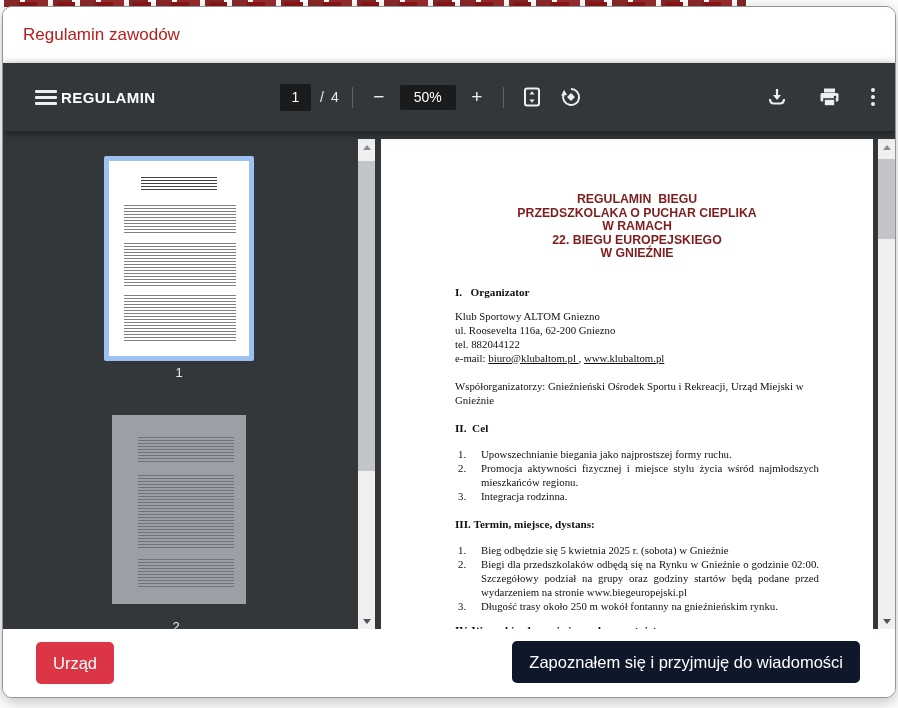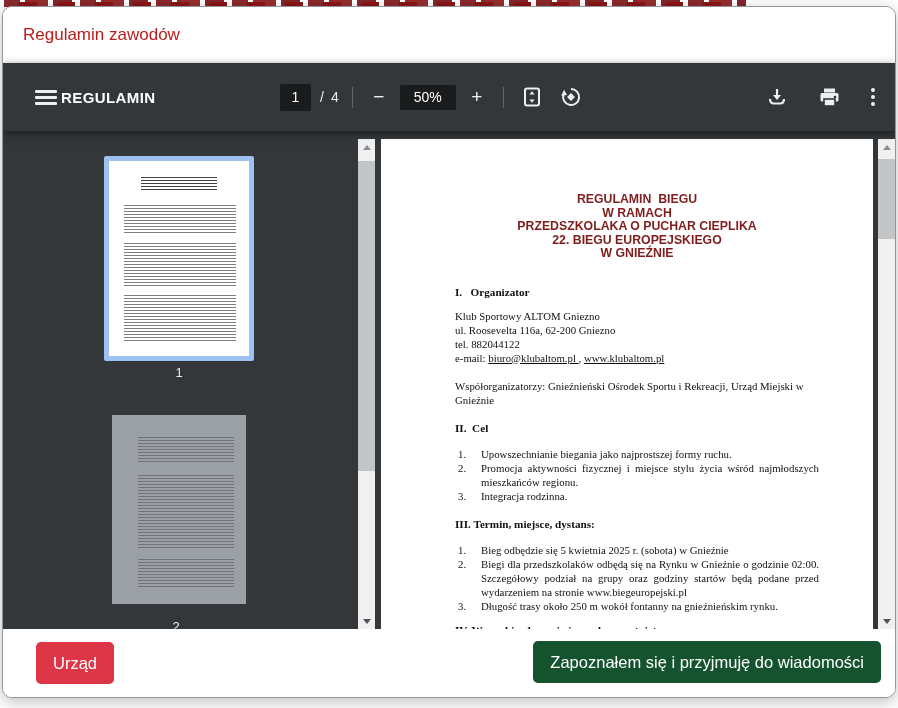--- a/index.html
+++ b/index.html
@@ -91,21 +91,21 @@
   .ulink{text-decoration:underline;cursor:pointer;}
   .li{display:flex;}
   .li .num{flex:none;width:23px;padding-left:3px;}
   .li .txt{flex:1;text-align:justify;}
 
   
   .modal-footer{height:68px;flex:none;background:#fff;position:relative;}
   .btn{border:none;border-radius:5px;height:42px;color:#fff;font-size:16.5px;
     font-family:"Liberation Sans",sans-serif;cursor:pointer;padding:0 17px;}
   .btn-back{position:absolute;left:33px;top:13px;background:#dc3545;}
-  .btn-accept{position:absolute;right:14px;top:12px;background:#14532d;}
+  .btn-accept{position:absolute;right:35px;top:12px;background:#0f172a;}
 </style>
 </head>
 <body>
 
 <div id="stage">
 
   <div class="backdrop-strip"></div>
   <div class="backdrop-strip2"></div>
 
   <div class="modal">
@@ -202,22 +202,22 @@
           <div class="scroll-arrow arrow-down">
               <span class="tri-down"></span>
             </div>
         </div>
       </div>
 
       <div class="main">
         <div class="page">
           <div class="doc">
             <div class="doc-title">REGULAMIN  BIEGU</div>
+            <div class="doc-title">PRZEDSZKOLAKA O PUCHAR CIEPLIKA</div>
             <div class="doc-title">W RAMACH</div>
-            <div class="doc-title">PRZEDSZKOLAKA O PUCHAR CIEPLIKA</div>
             <div class="doc-title">22. BIEGU EUROPEJSKIEGO</div>
             <div class="doc-title">W GNIEŹNIE</div>
 
             <div class="gap24"></div>
             <div class="sec-head">I.   Organizator</div>
             <div class="gap10"></div>
             <div class="pline">Klub Sportowy ALTOM Gniezno</div>
             <div class="pline">ul. Roosevelta 116a, 62-200 Gniezno</div>
             <div class="pline">tel. 882044122</div>
             <div class="pline"><span>e-mail: </span><span class="ulink">biuro@klubaltom.pl </span><span>, </span><span class="ulink">www.klubaltom.pl</span></div>

